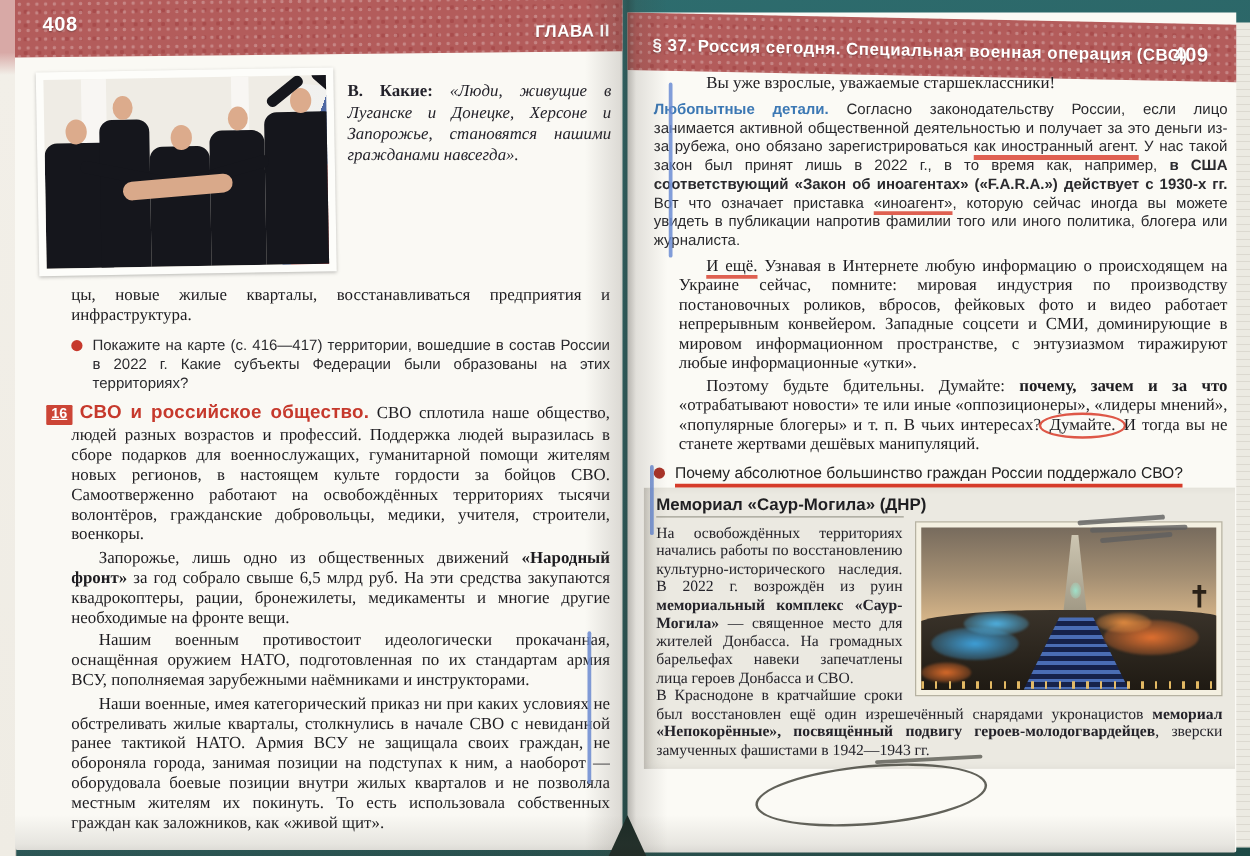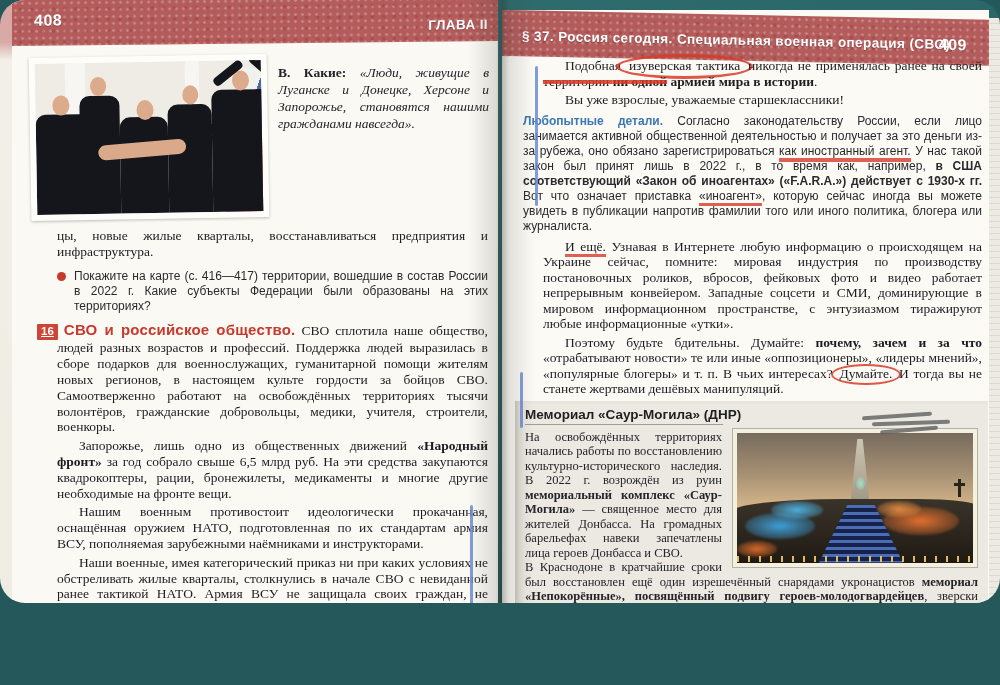--- a/index.html
+++ b/index.html
@@ -1,18 +1,18 @@
 <!DOCTYPE html>
 <html style="--band: #b35c5b; --accent_red: #c6392c; --accent_blue: #3c78b4; --red_pen: #d63c2a; --blue_pen: #6b8cd4; --pencil: #5f5f5f; --ink_pen: #46463e; --teal_background: #2f7173;"><head>
 <meta charset="utf-8">
 <style>
   html,body{margin:0;padding:0;background:#24585a;}
-  .scene{position:relative;width:1000px;height:603px;overflow:hidden;
+  .scene{position:relative;width:1000px;height:685px;overflow:hidden;
     background:linear-gradient(160deg,#2f7173,#2a6263 55%,#1e4b47);
-    font-family:"Liberation Sans",sans-serif;border-radius:25px;}
+    font-family:"Liberation Sans",sans-serif;}
   
   .edge-left{position:absolute;left:0;top:0;width:13px;height:685px;
     background:linear-gradient(180deg,#d8a9a6 0 42px,#f2efe8 60px,#efece4);}
   .edge-right{position:absolute;right:0;top:18px;width:13px;height:660px;
     background:repeating-linear-gradient(180deg,#eceae2 0 5px,#dcd9d0 5px 6px);}
   .page{position:absolute;background:#faf9f4;}
   .page.left{left:12px;top:0;width:486px;height:680px;border-radius:0 0 3px 2px;}
   .page.right{left:502px;top:10px;width:487px;height:672px;border-radius:0 0 2px 3px;background:#fbfaf5;}
   .gutter{position:absolute;left:468px;top:0;width:66px;height:685px;pointer-events:none;
     background:linear-gradient(90deg,rgba(70,62,55,0) 0,rgba(70,62,55,.16) 42%,rgba(45,40,34,.32) 52%,rgba(70,62,55,.14) 62%,rgba(70,62,55,0) 100%);}
@@ -163,29 +163,32 @@
   </div>
   <div class="blue-line" style="left:470px;top:505px;height:122px;"></div>
 
   <div class="page right"></div>
   <div class="band br">
     <span class="band-label" style="left:20px;top:18px;">§ 37. Россия сегодня. Специальная военная операция (СВО)</span>
     <span class="band-num" style="right:22px;top:17px;">409</span>
   </div>
 
   <div class="right-col">
-    <p class="serif"><span>Подобная </span><span class="pen-ellipse"><span>изуверская тактика</span></span><span> никогда не применялась ранее на своей </span><span class="pen-strike"><span>территории </span><b>ни одной</b></span><b> армией мира в истории</b><span>.</span></p>
     <p class="serif">Вы уже взрослые, уважаемые старшеклассники!</p>
 
     <div class="sans-block" style="margin-top:6px;"><span class="curious-label">Любопытные детали.</span><span> Согласно законодательству России, если лицо занимается активной общественной деятельностью и получает за это деньги из-за рубежа, оно обязано зарегистрироваться </span><span class="pen-underline"><span>как иностранный агент.</span></span><span> У нас такой закон был принят лишь в 2022 г., в то время как, например, </span><b>в США соответствующий «Закон об иноагентах» («F.A.R.A.») действует с 1930-х гг.</b><span> Вот что означает приставка </span><span class="pen-underline thin"><span>«иноагент»</span></span><span>, которую сейчас иногда вы можете увидеть в публикации напротив фамилии того или иного политика, блогера или журналиста.</span></div>
 
     <p class="serif" style="margin-top:5px;"><span class="pen-underline thin"><span>И ещё.</span></span><span> Узнавая в Интернете любую информацию о происходящем на Украине сейчас, помните: мировая индустрия по производству постановочных роликов, вбросов, фейковых фото и видео работает непрерывным конвейером. Западные соцсети и СМИ, доминирующие в мировом информационном пространстве, с энтузиазмом тиражируют любые информационные «утки».</span></p>
 
     <p class="serif"><span>Поэтому будьте бдительны. Думайте: </span><b>почему, зачем и за что</b><span> «отрабатывают новости» те или иные «оппозиционеры», «лидеры мнений», «популярные блогеры» и т. п. В чьих интересах? </span><span class="pen-ellipse small"><span>Думайте.</span></span><span> И тогда вы не станете жертвами дешёвых манипуляций.</span></p>
 
+    <div class="bullet-row" style="margin:8px 0 0 0;">
+      <span class="dot dark"></span>
+      <div class="sans-block q-text" style="margin:0;"><span class="q-underline"><span>Почему абсолютное большинство граждан России поддержало СВО?</span></span></div>
+    </div>
 
     <div class="mem-box">
       <div class="mem-title">Мемориал «Саур-Могила» (ДНР)</div>
       <div class="mem-rule"></div>
       <div class="mem-body">
         <div class="mem-photo">
           <div class="mp-art">
             <div class="obelisk"></div>
             <div class="statue"></div>
             <div class="hill"></div>

